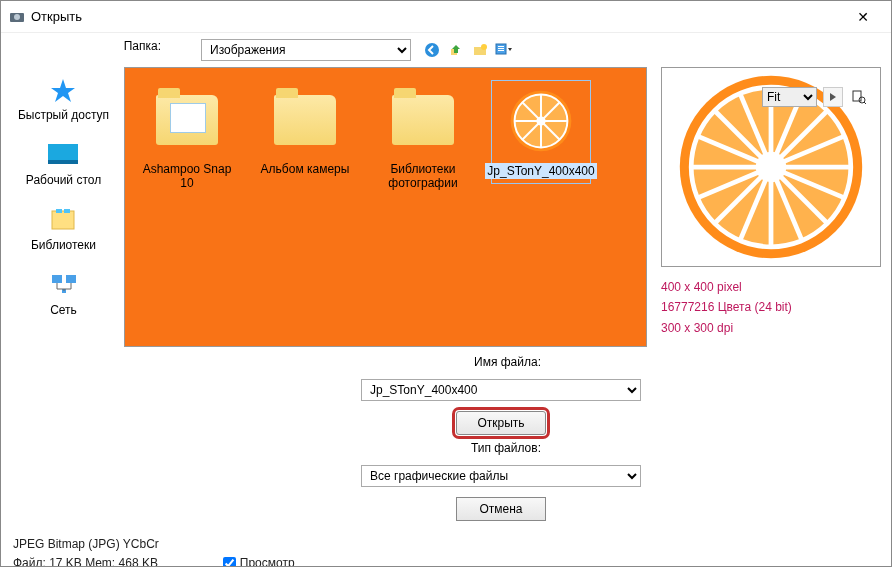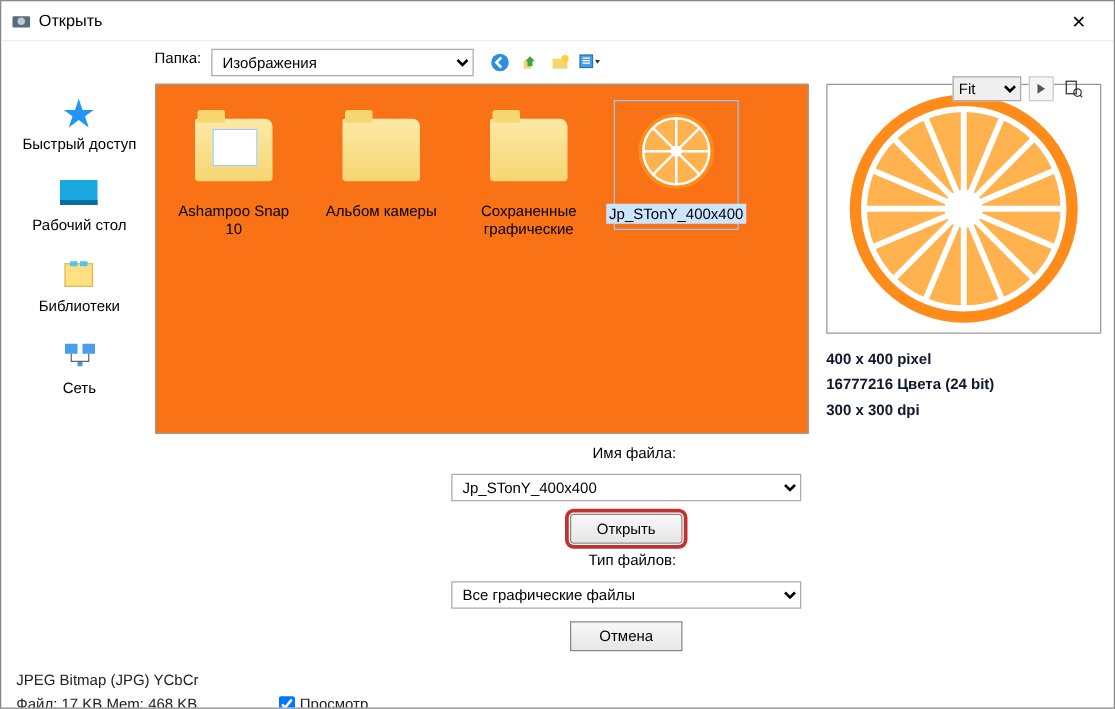--- a/index.html
+++ b/index.html
@@ -4,45 +4,45 @@
 <style>
 * { box-sizing: border-box; margin: 0; padding: 0; font-family: "Segoe UI", Tahoma, sans-serif; font-size: 12px; }
 body { background: #fff; width: 892px; height: 567px; position: relative; border: 1px solid #888; }
 .titlebar { height: 32px; display: flex; align-items: center; padding: 0 8px; border-bottom: 1px solid #eee; }
 .titlebar .icon { width: 16px; height: 16px; margin-right: 6px; }
 .titlebar .title { flex: 1; font-size: 13px; }
 .titlebar .close { width: 40px; height: 28px; display: flex; align-items: center; justify-content: center; font-size: 14px; }
 
 .top-row { display: flex; padding: 6px 2px 6px 120px; gap: 8px; }
 .top-row .label { width: 40px; text-align: right; }
-.top-row select.folder { width: 210px; height: 22px; border: 1px solid #aaa; background: #fff; padding: 0 4px; }
+.top-row select.folder { width: 210px; height: 22px; border: 1px solid #aaa; background: #fff; padding: 0 4px; margin-left: 32px; }
 .nav-icons { display: flex; gap: 6px; align-items: center; margin-left: 4px; }
 .nav-icons span { width: 18px; height: 18px; display: inline-flex; align-items: center; justify-content: center; }
 
-.fit-row { position: absolute; right: 22px; top: 60px; display: flex; gap: 6px; align-items: center; }
+.fit-row { position: absolute; right: 22px; top: 86px; display: flex; gap: 6px; align-items: center; }
 .fit-row select { width: 55px; height: 20px; border: 1px solid #aaa; }
 .fit-row .pbtn { width: 20px; height: 20px; border: 1px solid #ccc; display: inline-flex; align-items: center; justify-content: center; background: #f5f5f5; }
 
 .body-area { display: flex; padding: 0 10px; gap: 8px; }
 
 .sidebar { width: 105px; display: flex; flex-direction: column; align-items: center; gap: 18px; padding-top: 8px; }
 .sidebar .item { display: flex; flex-direction: column; align-items: center; gap: 3px; text-align: center; cursor: default; }
 .sidebar .item .ic { width: 36px; height: 30px; display: flex; align-items: center; justify-content: center; }
 
 .file-pane { flex: 1; border: 1px solid #999; background: #f97316; height: 280px; padding: 12px; display: flex; gap: 18px; align-items: flex-start; }
 .file-item { width: 100px; text-align: center; display: flex; flex-direction: column; align-items: center; gap: 6px; padding: 4px; }
 .file-item.selected { border: 1px solid #99c6f0; }
 .file-item .thumb { width: 72px; height: 72px; display: flex; align-items: center; justify-content: center; }
 .folder-shape { width: 62px; height: 50px; background: linear-gradient(#fde9a7,#f6d671); border-radius: 2px 6px 3px 3px; position: relative; }
 .folder-shape::before { content:""; position:absolute; top:-7px; left:2px; width:22px; height:10px; background:#f6d671; border-radius:2px 2px 0 0; }
 .folder-shape.has-paper::after { content:""; position:absolute; top:8px; left:14px; width:34px; height:28px; background:#fff; border:1px solid #9ecbe8; }
 
 .preview-col { width: 220px; margin-left: 6px; }
 .preview-box { border: 1px solid #999; width: 220px; height: 200px; background:#fff; display:flex; align-items:center; justify-content:center; }
-.preview-info { margin-top: 10px; line-height: 1.7; font-size: 12px; color:#0f172a;font-weight:bold; }
+.preview-info { margin-top: 10px; line-height: 1.7; font-size: 12px; color:#be185d; }
 
 .bottom-fields { padding: 8px 10px 0 120px; }
 .bottom-fields .row { display: flex; align-items: center; gap: 10px; margin-bottom: 6px; flex-direction: column; }
 .bottom-fields .lbl { width: 80px; text-align: right; }
 .bottom-fields .fld { width: 280px; height: 22px; border: 1px solid #aaa; padding: 0 4px; background:#fff; }
 .bottom-fields .btn { width: 90px; height: 24px; border: 1px solid #888; background: linear-gradient(#f8f8f8,#e6e6e6); display:flex; align-items:center; justify-content:center; cursor:pointer; }
 .bottom-fields .btn.primary { outline: 3px solid #c43030; outline-offset: 1px; border-radius: 3px; }
 
 .status { padding: 8px 12px 4px; line-height: 1.6; color:#222; display:flex; align-items:flex-end; gap: 64px;}
 .status .chk { display:flex; align-items:center; gap:4px; }
@@ -168,21 +168,21 @@
     <div class="file-item">
       <div class="thumb">
           <div class="folder-shape"></div>
         </div>
       <span>Альбом камеры</span>
     </div>
     <div class="file-item">
       <div class="thumb">
           <div class="folder-shape"></div>
         </div>
-      <span>Сохраненные графические</span>
+      <span>Библиотеки фотографии</span>
     </div>
     <div class="file-item selected">
       <div class="thumb">
         <svg width="66" height="66" viewBox="0 0 100 100">
           <circle cx="50" cy="50" r="46" fill="#ff8c1a"></circle>
           <circle cx="50" cy="50" r="40" fill="#ffb24d"></circle>
           <g stroke="#fff" stroke-width="3" fill="none">
             <circle cx="50" cy="50" r="40"></circle>
             <line x1="50" y1="10" x2="50" y2="90"></line>
               <line x1="10" y1="50" x2="90" y2="50"></line>

